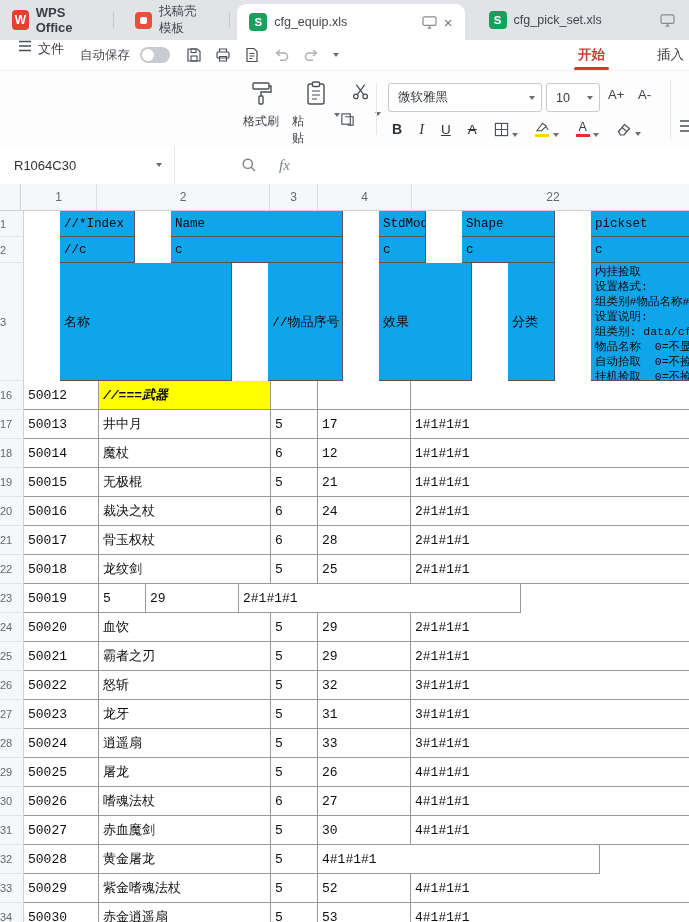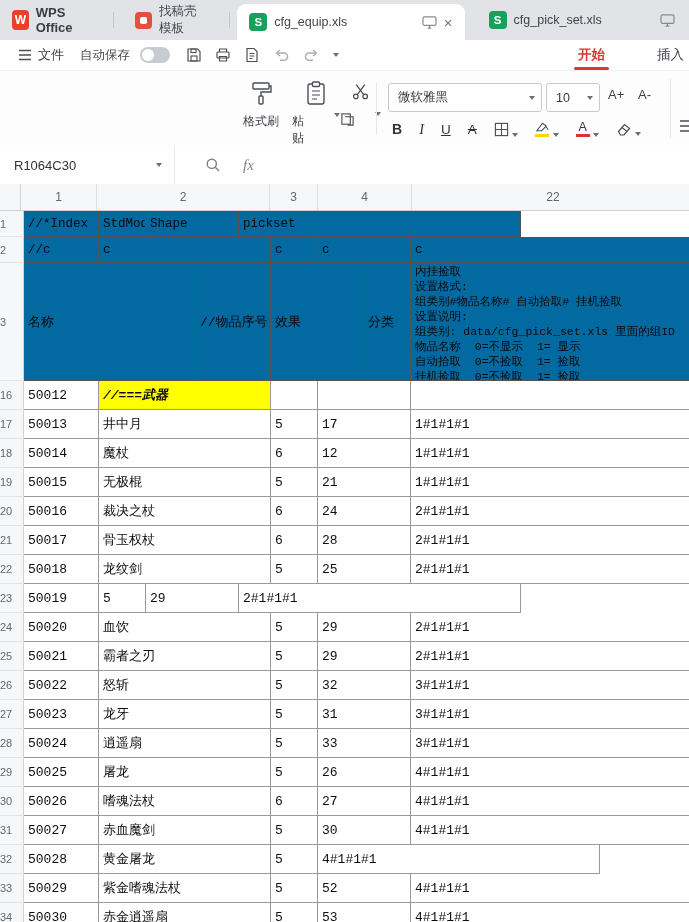--- a/index.html
+++ b/index.html
@@ -24,21 +24,21 @@
   .ticon::after{content:"";position:absolute;left:5px;top:5px;width:7px;height:7px;
                 border-radius:2px;background:#fff;}
   .sicon{width:18px;height:18px;border-radius:4px;background:#18a15d;color:#fff;flex:none;
          font-size:11.5px;font-weight:bold;display:flex;align-items:center;justify-content:center;}
   .close{font-size:15px;color:#6e737a;line-height:1;}
   .tabbar svg{display:block;}
 
   
   .menubar{position:absolute;left:0;top:40px;width:100%;height:30px;background:#fff;
            display:flex;align-items:center;padding-left:10px;font-size:13px;color:#3d4147;}
-  .menubtn{display:flex;align-items:center;gap:6px;padding:0 8px;height:100%;}
+  .menubtn{display:flex;align-items:flex-start;gap:6px;padding:0 8px;height:100%;}
   .autosave{display:flex;align-items:center;gap:10px;margin-left:8px;font-size:12.5px;color:#4a4e54;}
   .toggle{width:30px;height:16px;border-radius:8px;background:#c8ccd2;position:relative;flex:none;}
   .knob{position:absolute;left:2px;top:2px;width:12px;height:12px;border-radius:50%;background:#fff;}
   .qicons{display:flex;align-items:center;gap:13px;margin-left:16px;}
   .qicons svg{display:block;}
   .caret{width:0;height:0;border-left:3.5px solid transparent;border-right:3.5px solid transparent;
          border-top:4px solid #6b7075;display:inline-block;}
   .ribbontabs{position:absolute;right:0;top:0;height:30px;display:flex;gap:26px;padding-right:2px;}
   .rtab{height:30px;display:flex;align-items:center;padding:0 13px;position:relative;
         font-size:13.5px;color:#3d4147;}
@@ -71,21 +71,21 @@
   .bI{font-style:italic;font-family:"Liberation Serif",serif;font-size:14.5px;}
   .bU{text-decoration:underline;font-size:13.5px;}
   .bS{text-decoration:line-through;font-size:13.5px;}
   .colorbar{display:block;width:14px;height:3px;margin-top:1px;}
   .stack{display:flex;flex-direction:column;align-items:center;}
   .rdiv{position:absolute;left:670px;top:8px;bottom:8px;width:1px;background:#e6e7e9;}
   .clipicon{position:absolute;left:679px;top:48px;}
 
   
   .fbar{position:absolute;left:0;top:146px;width:100%;height:38px;background:#fff;
-        border-bottom:1px solid #d9dbdd;display:flex;align-items:center;}
+        border-bottom:1px solid #d9dbdd;display:flex;align-items:center;gap:36px;}
   .namebox{width:160px;height:100%;display:flex;align-items:center;padding-left:14px;
            font-size:13px;color:#2f3236;border-right:1px solid #e7e8ea;position:relative;}
   .namebox .caret{position:absolute;right:12px;}
   .fbicons{display:flex;align-items:center;gap:22px;margin-left:30px;}
   .fx{font-family:"Liberation Serif",serif;font-style:italic;font-size:15px;color:#7c8187;}
 
   
   .sheet{position:absolute;left:0;top:184px;width:689px;height:738px;overflow:hidden;background:#fff;}
   .colheads{display:flex;height:26px;background:#f6f7f8;border-bottom:1px solid #cfd1d4;}
   .corner{width:20px;flex:none;border-right:1px solid #cfd1d4;background:#f6f7f8;}
@@ -94,21 +94,21 @@
   .cw1{width:75px;} .cw2{width:172px;} .cw3{width:47px;} .cw4{width:93px;} .cw5{width:282px;}
   .row{display:flex;}
   .rh{width:20px;flex:none;background:#f6f7f8;border-right:1px solid #cfd1d4;
       border-bottom:1px solid #e2e3e5;font-size:11px;color:#63676c;
       display:flex;align-items:center;justify-content:flex-end;padding-right:3px;
       overflow:hidden;direction:rtl;}
   .cell{border-right:1px solid #999;border-bottom:1px solid #999;flex:none;
         font-family:"Liberation Mono","DejaVu Sans Mono",monospace;font-size:13px;color:#0d0d0d;
         padding:0 4px;display:flex;align-items:center;overflow:hidden;white-space:nowrap;
         box-sizing:border-box;background:#fff;}
-  .hdr .cell{background:#0369a1;border-color:#535353;color:#0a0a0a;font-size:12.5px;}
+  .hdr .cell{background:#0ea5e9;border-color:#535353;color:#0a0a0a;font-size:12.5px;margin-left:36px;}
   .r1,.r2{height:26px;}
   .r3{height:118px;}
   .r3 .cell{font-size:13px;}
   .desc{display:block !important;white-space:pre-wrap !important;font-size:11.5px !important;
         line-height:15px;padding:1px 4px !important;}
   .dr{height:29px;}
   .hl{background:#ffff00 !important;font-weight:bold;font-style:italic;}
 </style>
 </head>
 <body>
@@ -306,20 +306,21 @@
       <div class="ch cw1">1</div>
       <div class="ch cw2">2</div>
       <div class="ch cw3">3</div>
       <div class="ch cw4">4</div>
       <div class="ch cw5">22</div>
     </div>
 
     <div class="row hdr r1">
       <div class="rh">1</div>
       <div class="cell cw1">//*Index</div>
+      <div class="cell cw2">Name</div>
       <div class="cell cw3">StdMode</div>
       <div class="cell cw4">Shape</div>
       <div class="cell cw5">pickset</div>
     </div>
     <div class="row hdr r2">
       <div class="rh">2</div>
       <div class="cell cw1">//c</div>
       <div class="cell cw2">c</div>
       <div class="cell cw3">c</div>
       <div class="cell cw4">c</div>

